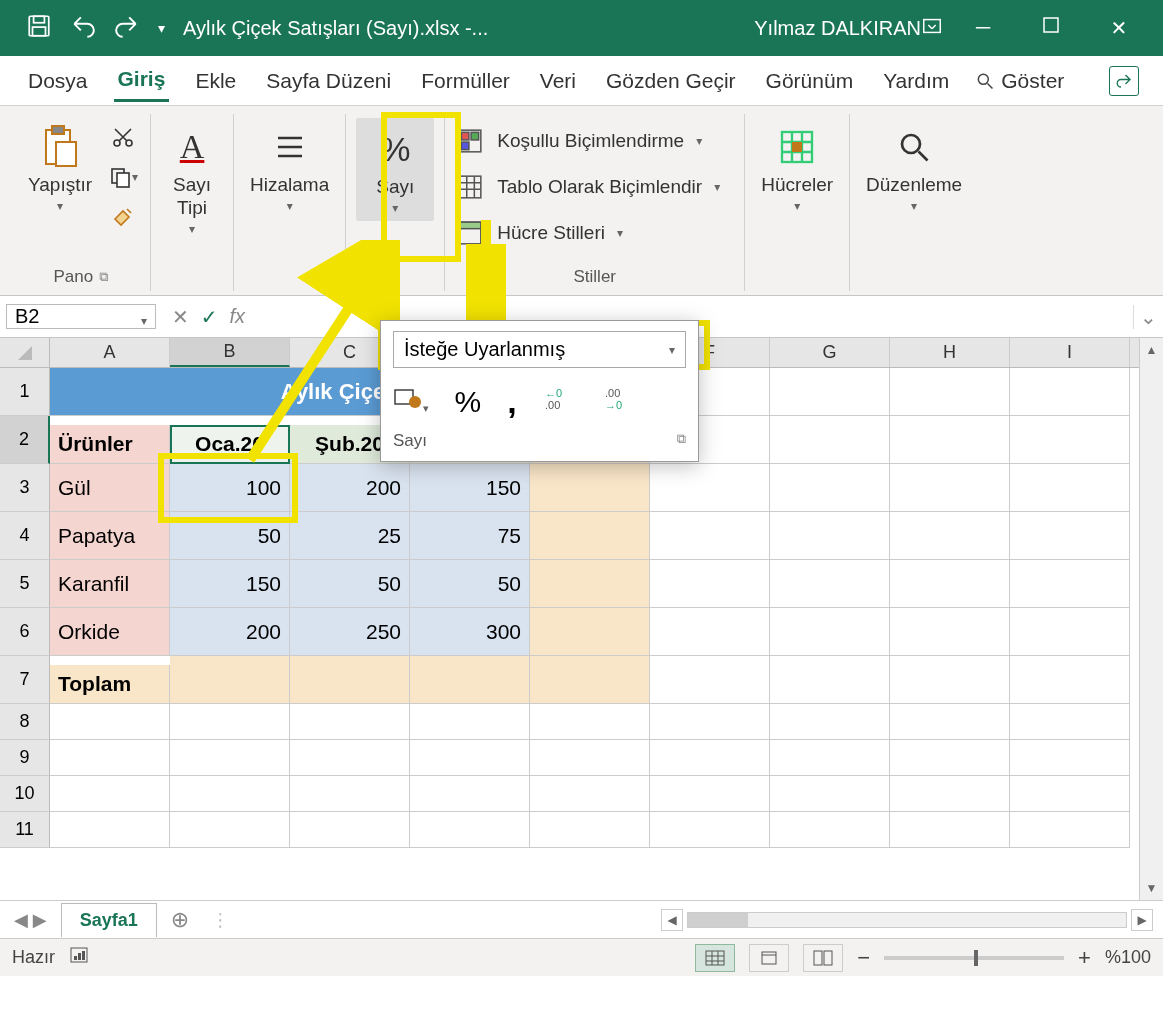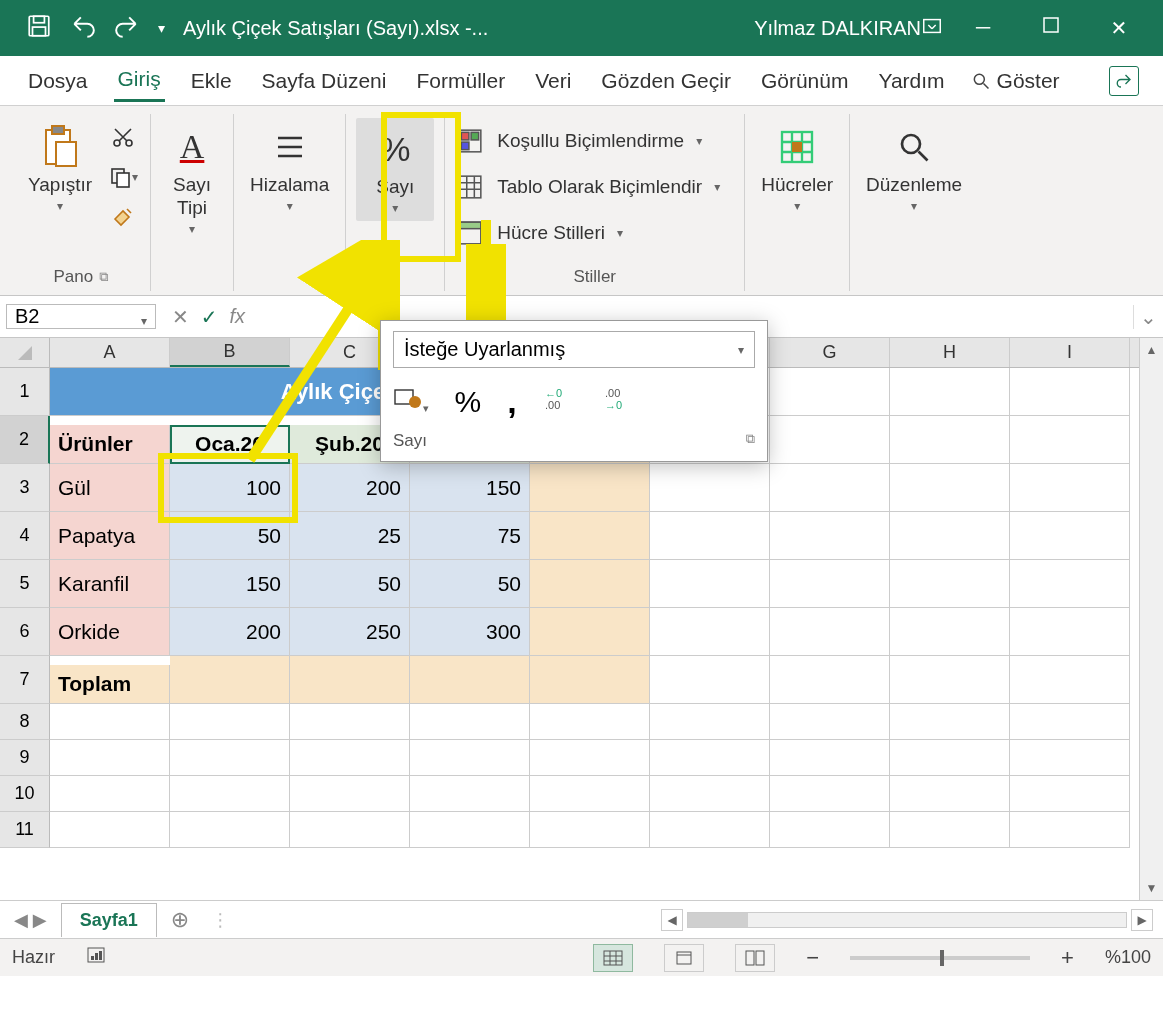--- a/index.html
+++ b/index.html
@@ -10,21 +10,21 @@
 .titlebar .qat { display: flex; gap: 18px; align-items: center; padding: 0 18px; }
 .titlebar .qat svg { width: 26px; height: 26px; }
 .titlebar .title { flex: 1; text-align: center; display: flex; justify-content: space-between; gap: 24px; }
 .titlebar .wincontrols { display: flex; gap: 28px; padding-right: 16px; }
 .titlebar .wincontrols div { width: 40px; text-align: center; }
 .title-user { font-weight: 400; }
 
 
 .ribbon-tabs { height: 50px; display: flex; align-items: center; gap: 22px; padding: 0 24px; border-bottom: 1px solid #d0d0d0; font-size: 21px; color: #333; }
 .ribbon-tabs .tab { padding: 8px 4px; cursor: pointer; }
-.ribbon-tabs .tab.active { color: #1a7556; font-weight: 400; border-bottom: 3px solid #1a7556; }
+.ribbon-tabs .tab.active { color: #1a7556; font-weight: 700; border-bottom: 3px solid #1a7556; }
 .ribbon-tabs .spacer { flex: 1; }
 .ribbon-tabs .tell { display: flex; align-items: center; gap: 6px; }
 .share-btn { width: 30px; height: 30px; border: 1px solid #1a7556; border-radius: 3px; display:flex; align-items:center; justify-content:center; color:#1a7556; }
 
 
 .ribbon { height: 190px; background: #f3f2f1; border-bottom: 1px solid #c6c6c6; display: flex; padding: 8px 12px 4px 12px; font-size: 19px; color: #333; position: relative; }
 .group { display: flex; flex-direction: column; align-items: center; border-right: 1px solid #d0d0d0; padding: 0 10px; }
 .group:last-child { border-right: none; }
 .group-body { flex: 1; display: flex; align-items: flex-start; gap: 8px; padding-top: 4px; }
 .group-label { font-size: 17px; color: #555; padding-bottom: 4px; display: flex; align-items: center; gap: 6px; }
@@ -43,21 +43,21 @@
 .arrow { position: absolute; z-index: 49; }
 
 
 .fbar { height: 42px; display:flex; align-items:center; border-bottom:1px solid #c6c6c6; background:#fff; font-size:20px; }
 .namebox { width:150px; border:1px solid #bbb; margin:0 6px; padding:0 8px; display:flex; justify-content:space-between; align-items:flex-end;gap:36px; }
 .fbar-btns { display:flex; gap:12px; padding:0 10px; color:#888; }
 .fbar-input { flex:1; padding:4px 8px; }
 .fbar-expand { width:30px; text-align:center; color:#888; border-left:1px solid #ddd; }
 
 
-.numpop { position:absolute; left:380px; top:320px; width:388px; background:#fff; border:1px solid #999; box-shadow:0 4px 20px rgba(0,0,0,0.25); z-index:60; padding:10px 12px; }
+.numpop { position:absolute; left:380px; top:320px; width:319px; background:#fff; border:1px solid #999; box-shadow:0 4px 20px rgba(0,0,0,0.25); z-index:60; padding:10px 12px; }
 .numpop .fmtsel { width:100%; border:1px solid #aaa; padding:6px 10px; font-size:20px; display:flex; justify-content:space-between; align-items:center; margin-bottom: 14px; }
 .numpop .fmticons { display:flex; gap:26px; align-items:center; font-size:24px; }
 .numpop .pfoot { display:flex; justify-content:space-between; margin-top:10px; font-size:17px; color:#555; }
 
 
 .gridwrap { display:flex; height: 562px; }
 .grid-main { flex:1; overflow:hidden; position: relative; }
 .colhdrs { display:flex; background:#e6e6e6; border-bottom:1px solid #bbb; height:30px; font-size:18px; color:#333; }
 .selall { width:50px; border-right:1px solid #bbb; background:#e6e6e6; display:flex; align-items:center; justify-content:center; }
 .colhdr { width:120px; text-align:center; border-right:1px solid #ccc; display:flex; align-items:center; justify-content:center; }
@@ -86,21 +86,21 @@
 .sheetbar .nav { padding:0 14px; color:#888; display:flex; gap:10px; }
 .sheet-tab { border:1px solid #bbb; border-bottom:none; padding:6px 18px; background:#fff; color:#1a7556; font-weight:600; }
 .sheet-add { padding:0 14px; color:#888; font-size:22px; }
 .sheetbar .hscroll { flex:1; display:flex; align-items:center; padding:0 10px; gap:4px; justify-content:flex-end; }
 .sheetbar .htrack { flex:0 0 440px; height:16px; background:#f0f0f0; border:1px solid #ccc; position:relative; }
 .sheetbar .hthumb { position:absolute; left:0; top:0; height:100%; width:60px; background:#cfcfcf; }
 .sheetbar .hbtn { width:22px; height:22px; border:1px solid #ccc; display:flex; align-items:center; justify-content:center; color:#666; font-size:12px; }
 .sheetbar .drag { color:#bbb; padding:0 8px; }
 
 
-.statusbar { height:38px; border-top:1px solid #ccc; background:#f3f2f1; display:flex; align-items:center; font-size:18px; padding:0 12px; gap:31px; color:#444; }
+.statusbar { height:38px; border-top:1px solid #ccc; background:#f3f2f1; display:flex; align-items:center; font-size:18px; padding:0 12px; gap:14px; color:#444; }
 .statusbar .spacer { flex:1; }
 .viewbtn { width:40px; height:28px; border:1px solid #ccc; display:flex; align-items:center; justify-content:center; }
 .viewbtn.active { background:#d6e6de; border-color:#8fb99f; }
 .zoomslider { width:180px; height:4px; background:#ccc; position:relative; }
 .zoomslider .zt { position:absolute; top:-6px; left:50%; width:4px; height:16px; background:#666; }
 </style>
 </head>
 <body>
 
 <div class="titlebar">

